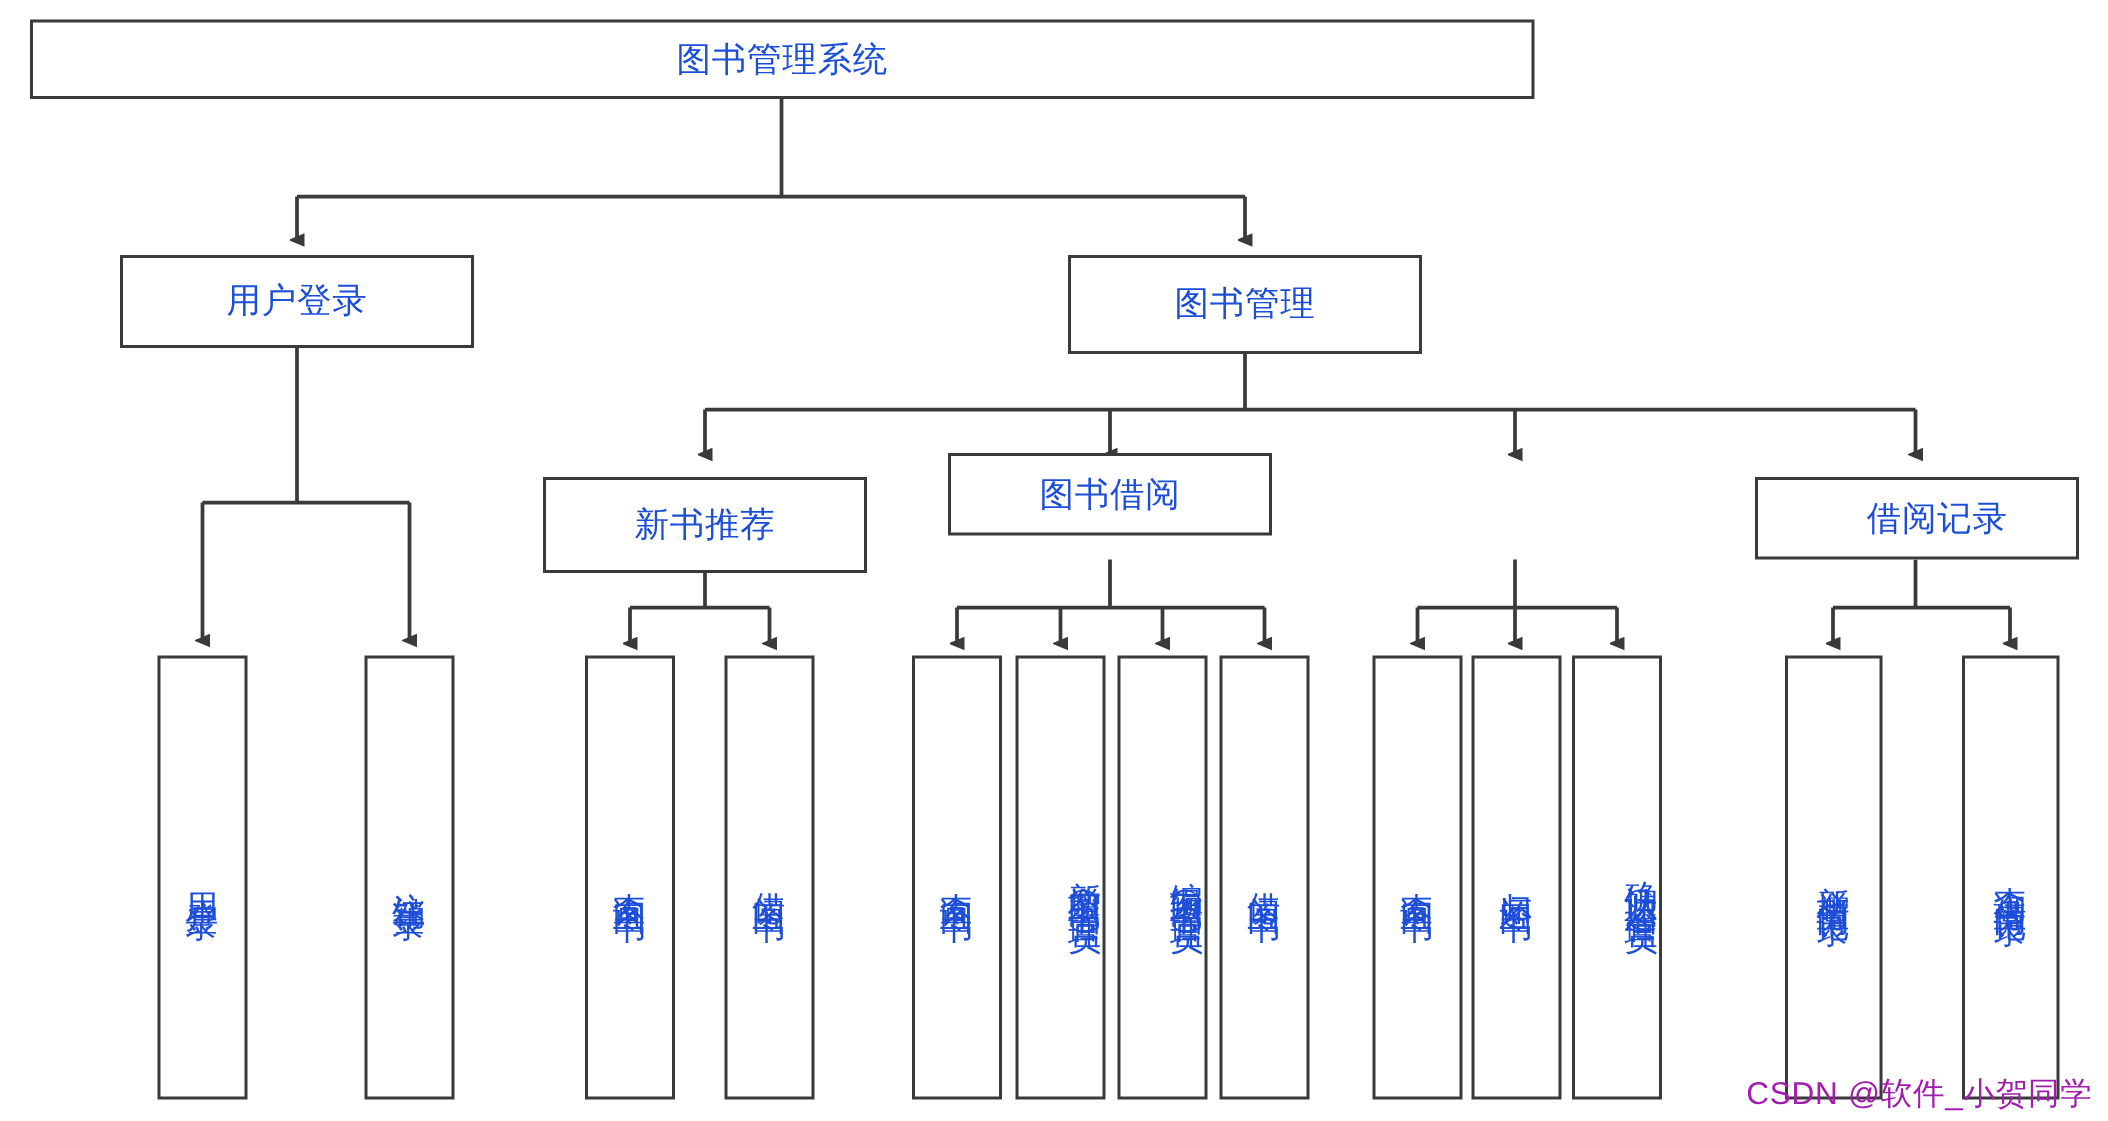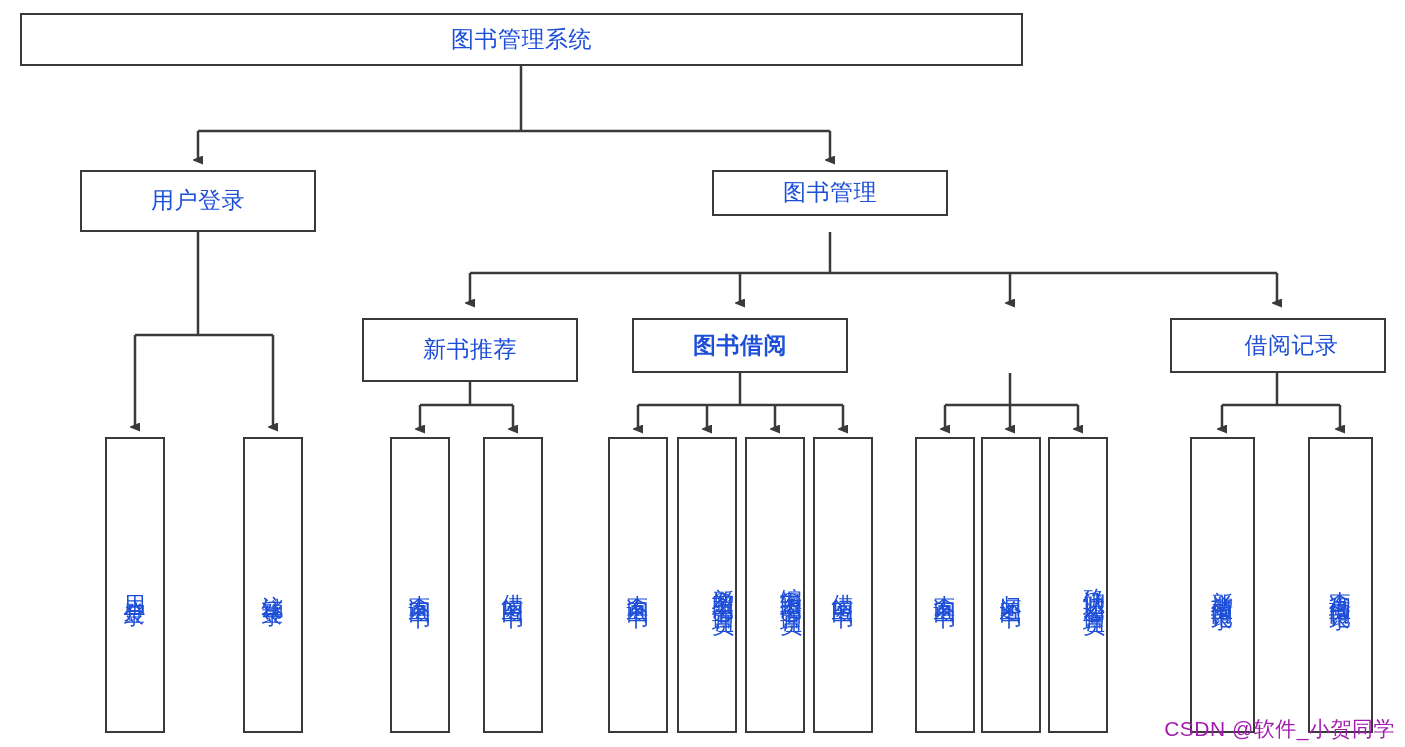--- a/index.html
+++ b/index.html
@@ -122,28 +122,28 @@
     </g>
   </svg>
 
   <div class="node horiz" style="left:20px; top:13px; width:1003px; height:53px;">
     <span>图书管理系统</span>
   </div>
 
   <div class="node horiz" style="left:80px; top:170px; width:236px; height:62px;">
     <span>用户登录</span>
   </div>
-  <div class="node horiz" style="left:712px; top:170px; width:236px; height:46px;">
+  <div class="node horiz" style="left:712px; top:170px; width:236px; height:66px;">
     <span>图书管理</span>
   </div>
 
   <div class="node horiz" style="left:362px; top:318px; width:216px; height:64px;">
     <span>新书推荐</span>
   </div>
-  <div class="node horiz" style="left:632px; top:318px; width:216px; height:55px;font-weight:bold;">
+  <div class="node horiz" style="left:632px; top:302px; width:216px; height:55px;">
     <span>图书借阅</span>
   </div>
   <div class="node horiz" style="left:1170px; top:318px; width:216px; height:55px;padding-left:27px;">
     <span>借阅记录</span>
   </div>
 
   <div class="node vert leaf-short" style="left:105px; top:437px; width:60px; height:296px;">
     <span>用户登录</span>
   </div>
   <div class="node vert leaf-short" style="left:243px; top:437px; width:60px; height:296px;">

